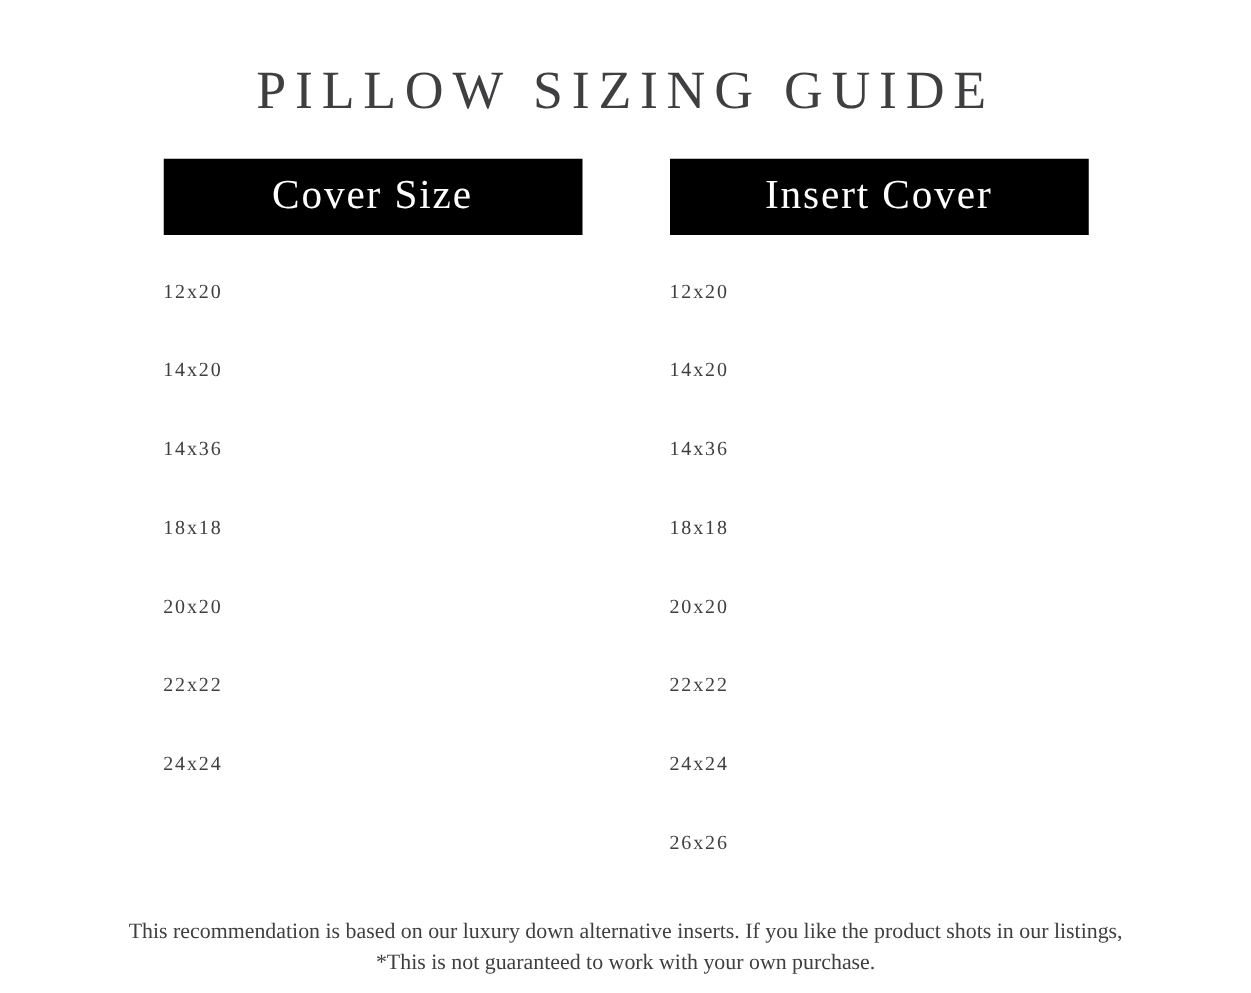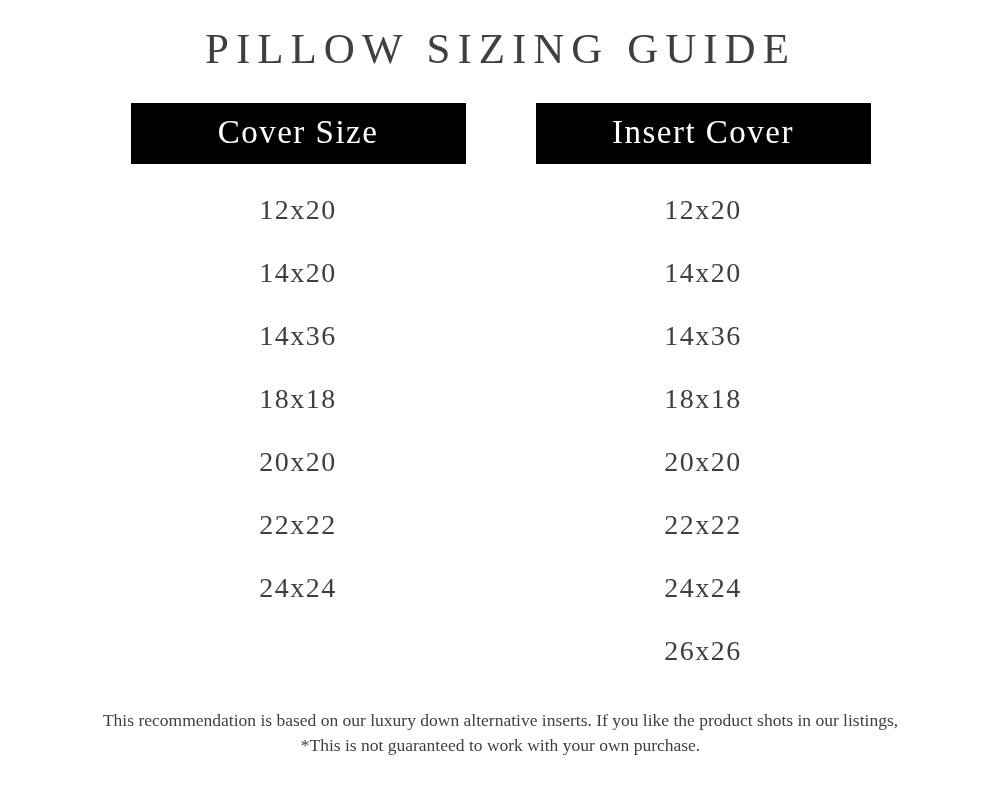--- a/index.html
+++ b/index.html
@@ -21,21 +21,21 @@
     box-sizing: border-box;
   }
   .guide-title {
     text-align: center;
     font-family: "Liberation Serif", "DejaVu Serif", serif;
     font-size: 43px;
     letter-spacing: 7px;
     color: #3f3f42;
     font-weight: 400;
     margin: 0;
-    padding-top: 24px;
+    padding-top: 48px;
     white-space: nowrap;
   }
   .table-wrap {
     margin: 0 auto;
     width: 740px;
     padding-top: 30px;
     display: flex;
     justify-content: space-between;
   }
   .col {
@@ -54,32 +54,32 @@
     line-height: 1;
     padding: 13px 0 15px 0;
     box-sizing: border-box;
     font-weight: 400;
   }
   .cells {
     width: 100%;
     padding-top: 14px;
   }
   .cell {
-    text-align: center;
-    font-size: 28px;
+    text-align: left;
+    font-size: 16px;
     letter-spacing: 1.5px;
     color: #3f3f42;
     height: 63px;
     line-height: 63px;
   }
   .footnote {
     position: absolute;
     left: 0;
     right: 0;
-    bottom: 36px;
+    bottom: 12px;
     text-align: center;
     font-size: 17.5px;
     line-height: 25px;
     color: #3f3f42;
     padding: 0 50px;
     box-sizing: border-box;
   }
   .footnote div {
     white-space: nowrap;
   }

